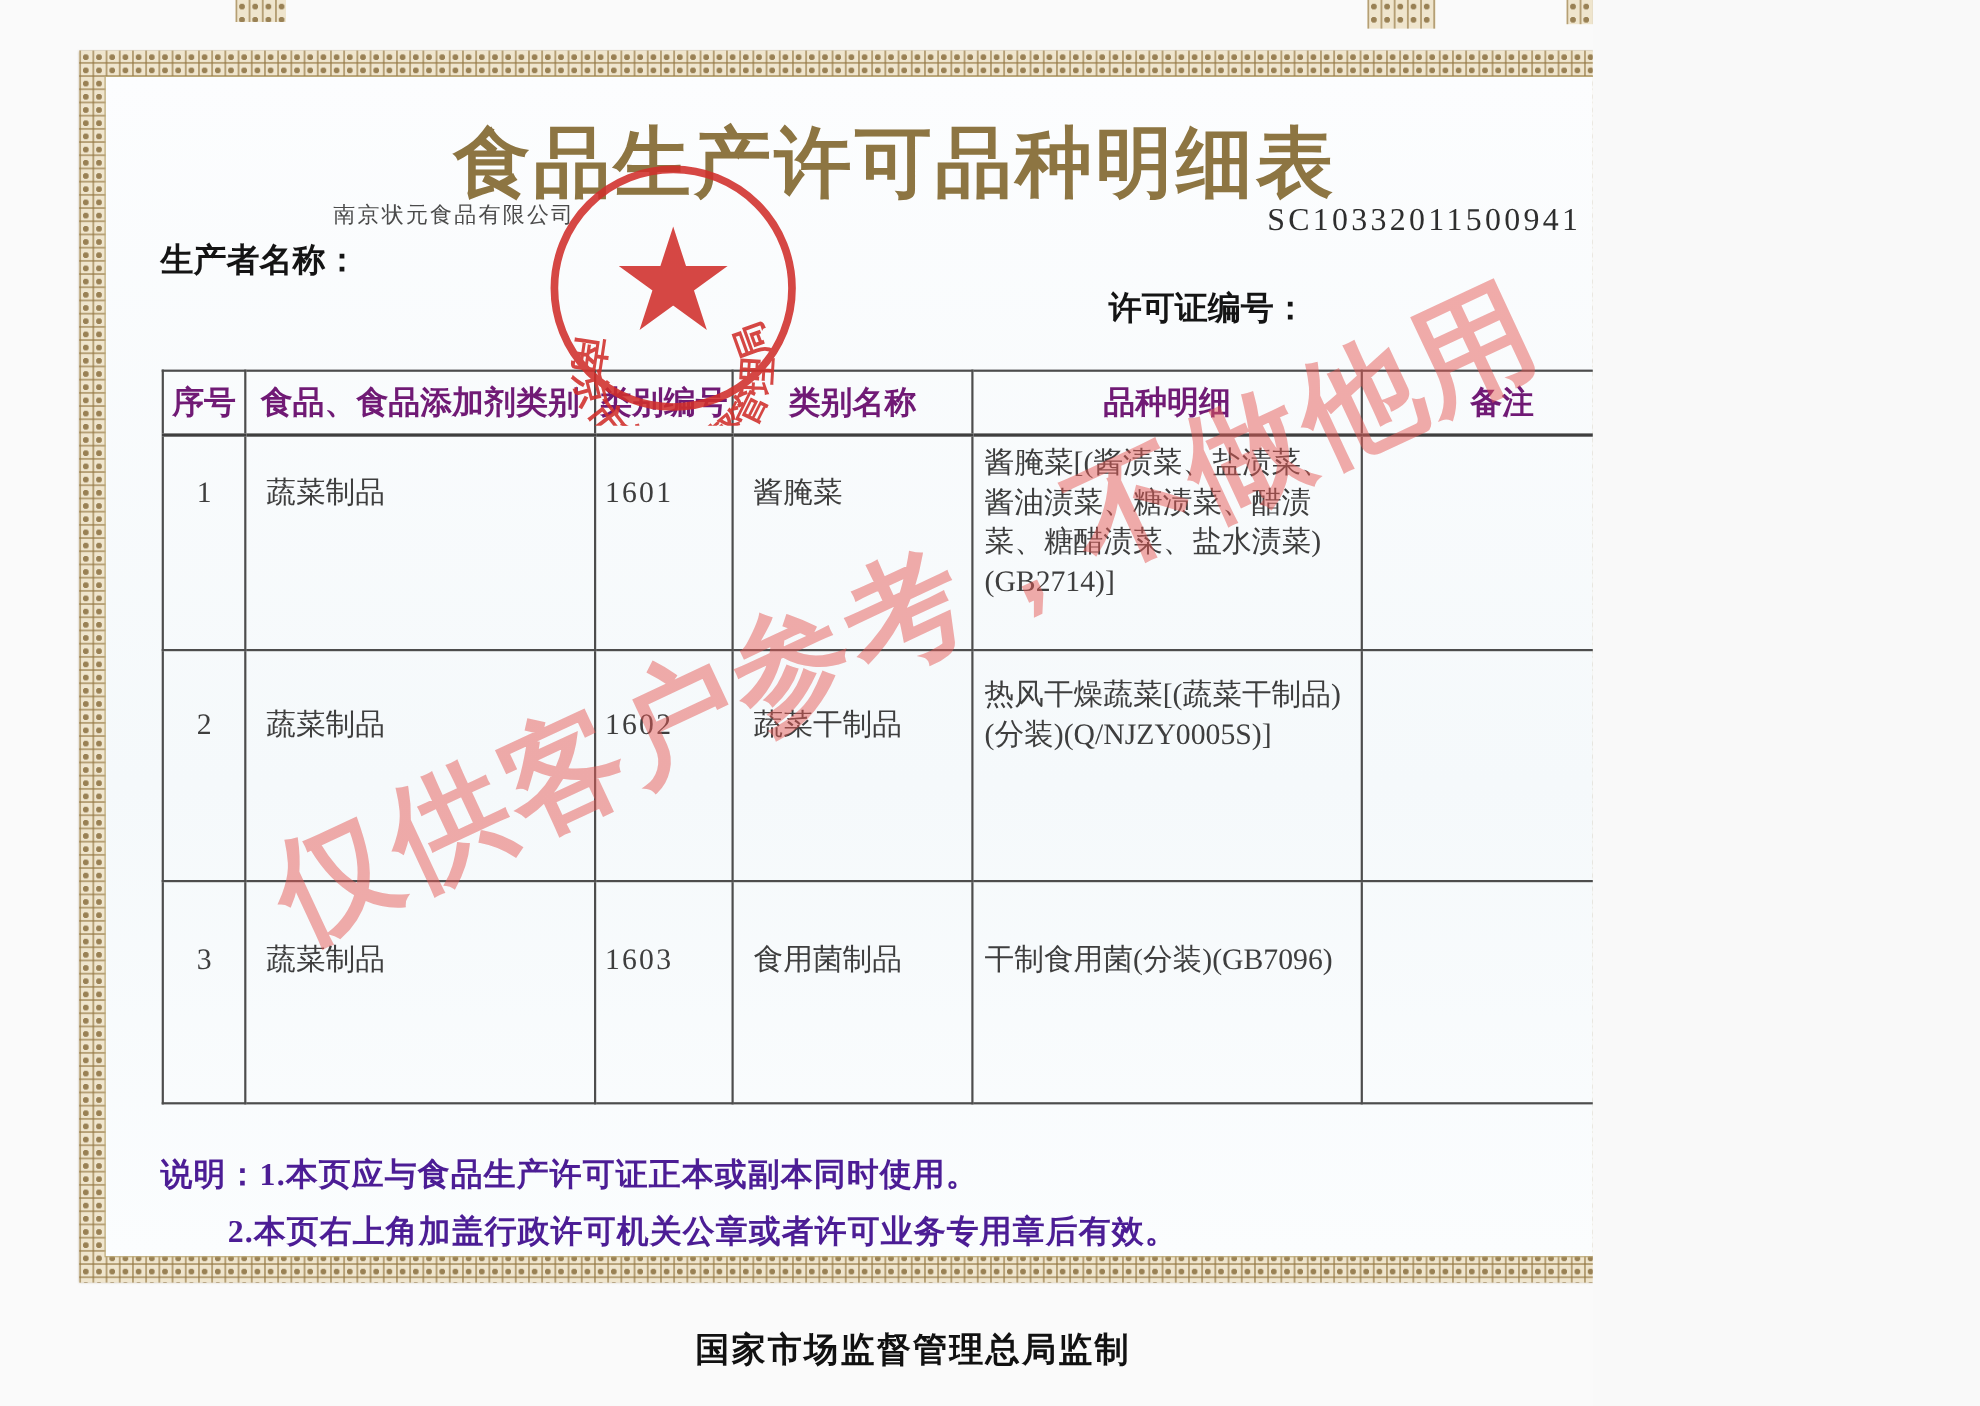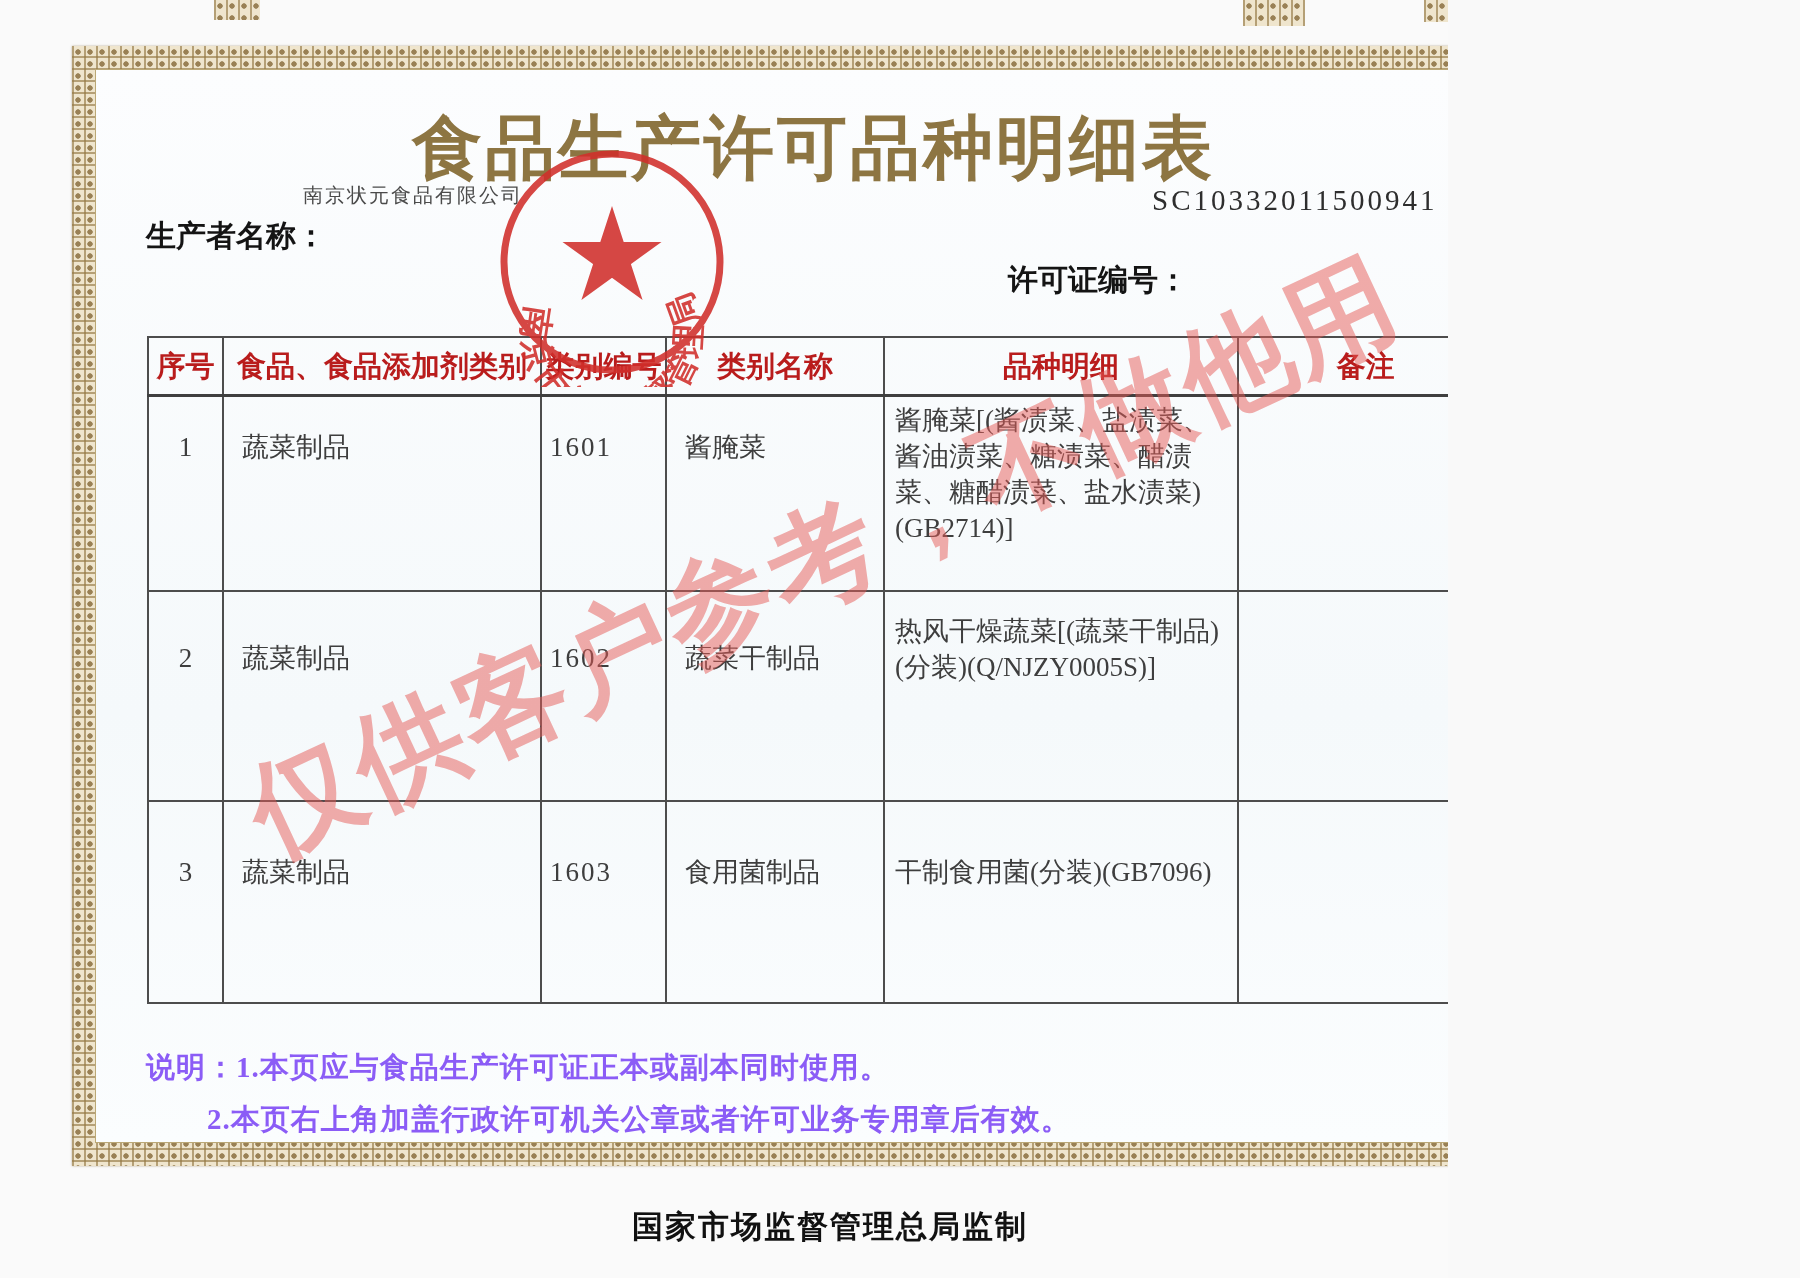--- a/index.html
+++ b/index.html
@@ -54,35 +54,35 @@
   table.license {
     position:absolute; left:147px; top:336px;
     width:1345px; border-collapse:collapse; table-layout:fixed;
     z-index:3; font-size:27px; color:#3e3e3e;
   }
   table.license th, table.license td {
     border:2px solid #4d4d4d; vertical-align:top;
     font-weight:normal; line-height:36px;
   }
   table.license th {
-    height:58px; font-weight:bold; font-size:29px; color:#b91c1c;
+    height:58px; font-weight:bold; font-size:29px; color:#701a75;
     text-align:center; vertical-align:middle; border-bottom:3px solid #3f3f3f;
   }
   table.license tr.r1 td { height:196px; }
   table.license tr.r2 td { height:210px; }
   table.license tr.r3 td { height:202px; }
   td.c-no   { text-align:center; }
   td.c-cat, td.c-name { padding-left:18px; }
   td.c-code { padding-left:8px; letter-spacing:2px;margin-top:40px; }
   td.c-det  { padding-left:10px; padding-right:8px; }
   tr.r1 td { padding-top:32px; }  tr.r1 td.c-det { padding-top:5px; }
   tr.r2 td { padding-top:48px; }  tr.r2 td.c-det { padding-top:21px; }
   tr.r3 td { padding-top:52px; }  tr.r3 td.c-det { padding-top:52px; }
 
-  .notes { position:absolute; z-index:3; font-size:29px; font-weight:bold; color:#8b5cf6; letter-spacing:1px; }
+  .notes { position:absolute; z-index:3; font-size:29px; font-weight:bold; color:#4c1d95; letter-spacing:1px; }
   .notes-1 { left:146px; top:1048px; }
   .notes-2 { left:207px; top:1100px; }
 
   .footer {
     position:absolute; left:632px; top:1206px; z-index:3;
     font-size:31px; font-weight:bold; letter-spacing:2px; color:#111;
   }
   .stamp {
     position:absolute; left:487px; top:137px; z-index:5; opacity:.88;
     pointer-events:none;

